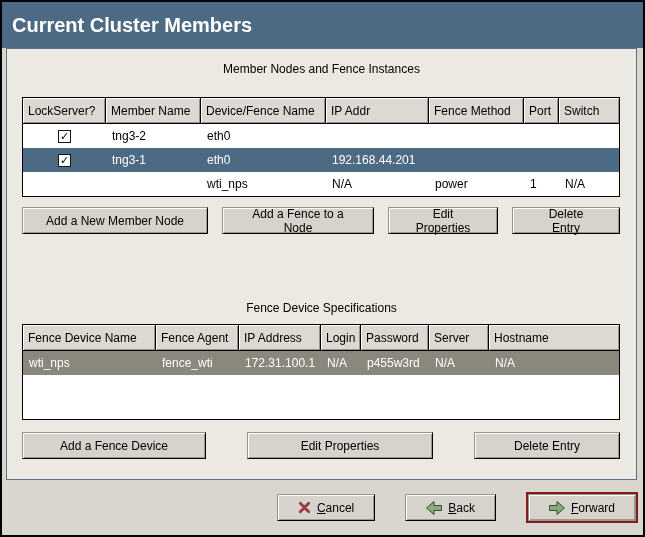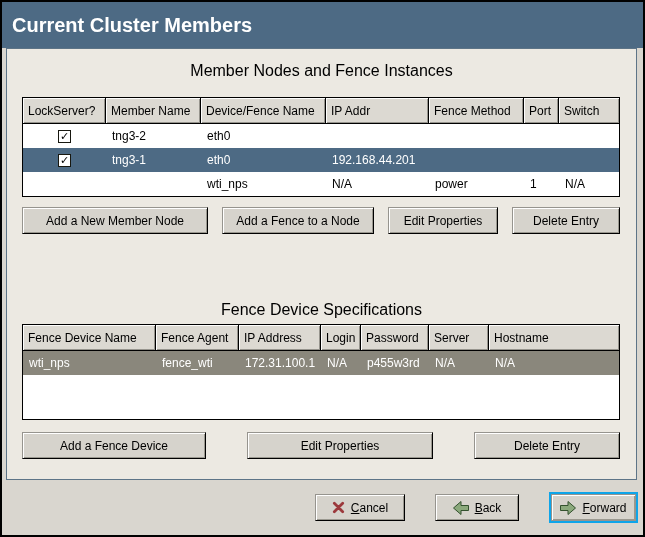--- a/index.html
+++ b/index.html
@@ -22,21 +22,21 @@
   }
 
   
   .panel {
     position:absolute; left:4px; top:46px; width:631px; height:432px;
     background:#ece9e2; border:1px solid #5d7487;
   }
 
   .caption {
     position:absolute; left:0; width:100%; text-align:center;
-    font-size:16px; color:#000;
+    font-size:12px; color:#000;
   }
   #cap1 { top:13px; }
   #cap2 { top:252px; }
 
   
   .tbl {
     position:absolute; left:15px; width:598px;
     background:#fff; border:1px solid #000;
   }
   #tbl1 { top:48px;  height:100px; }
@@ -72,37 +72,37 @@
   }
 
   
   .gtkbtn {
     appearance:none; -webkit-appearance:none;
     height:27px; background:#d6d3cc;
     border:1px solid; border-color:#96948e #000 #000 #96948e;
     box-shadow: inset 1px 1px 0 #ffffff, inset -1px -1px 0 #9a988f;
     font-family:inherit; font-size:12px; color:#000;
     display:flex; align-items:center; justify-content:center;
-    padding:0 8px; cursor:default;
+    padding:0 20px; cursor:default;
   }
 
   .btnrow {
     position:absolute; left:15px; width:598px;
     display:flex; justify-content:space-between;
   }
   #btnrow1 { top:158px; }
   #btnrow2 { top:383px; }
 
   
   .footer {
     position:absolute; left:0; top:478px; width:641px; height:55px;
     display:flex; align-items:center; justify-content:flex-end;
     gap:30px; padding-right:5px;
   }
-  .default-wrap { border:2px solid #0ea5e9; }
+  .default-wrap { border:2px solid #7f1d1d; }
   .default-wrap .gtkbtn { border-color:#96948e; }
   .icon { margin-right:6px; flex:none; }
   .mn { text-decoration:underline; }
 </style>
 </head>
 <body>
 
 <div class="win">
 
   <div class="titlebar">

